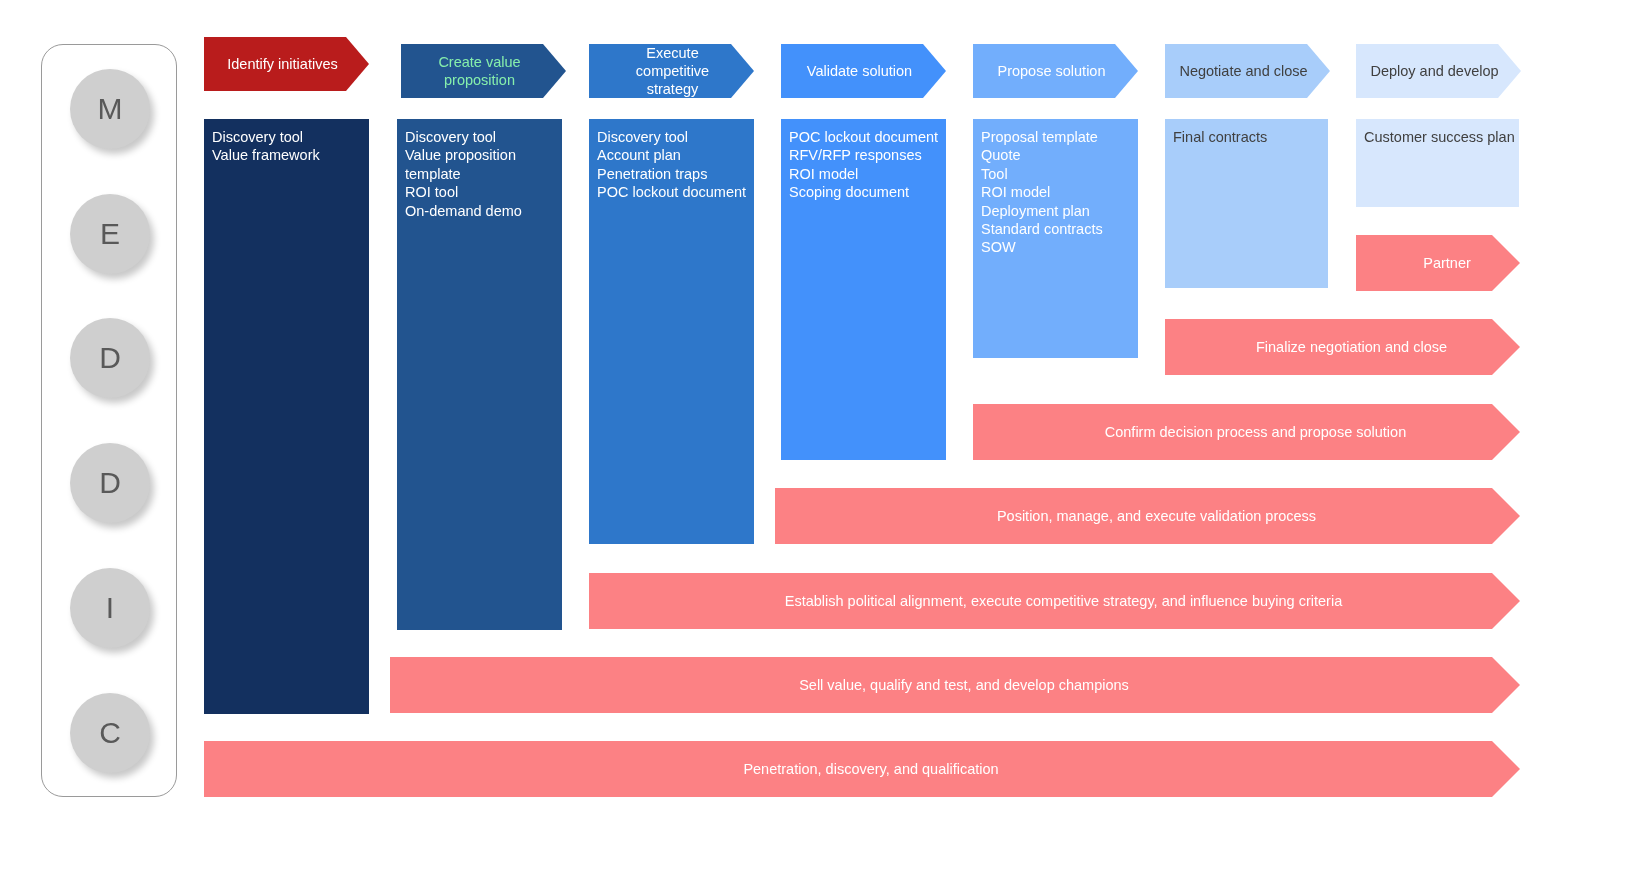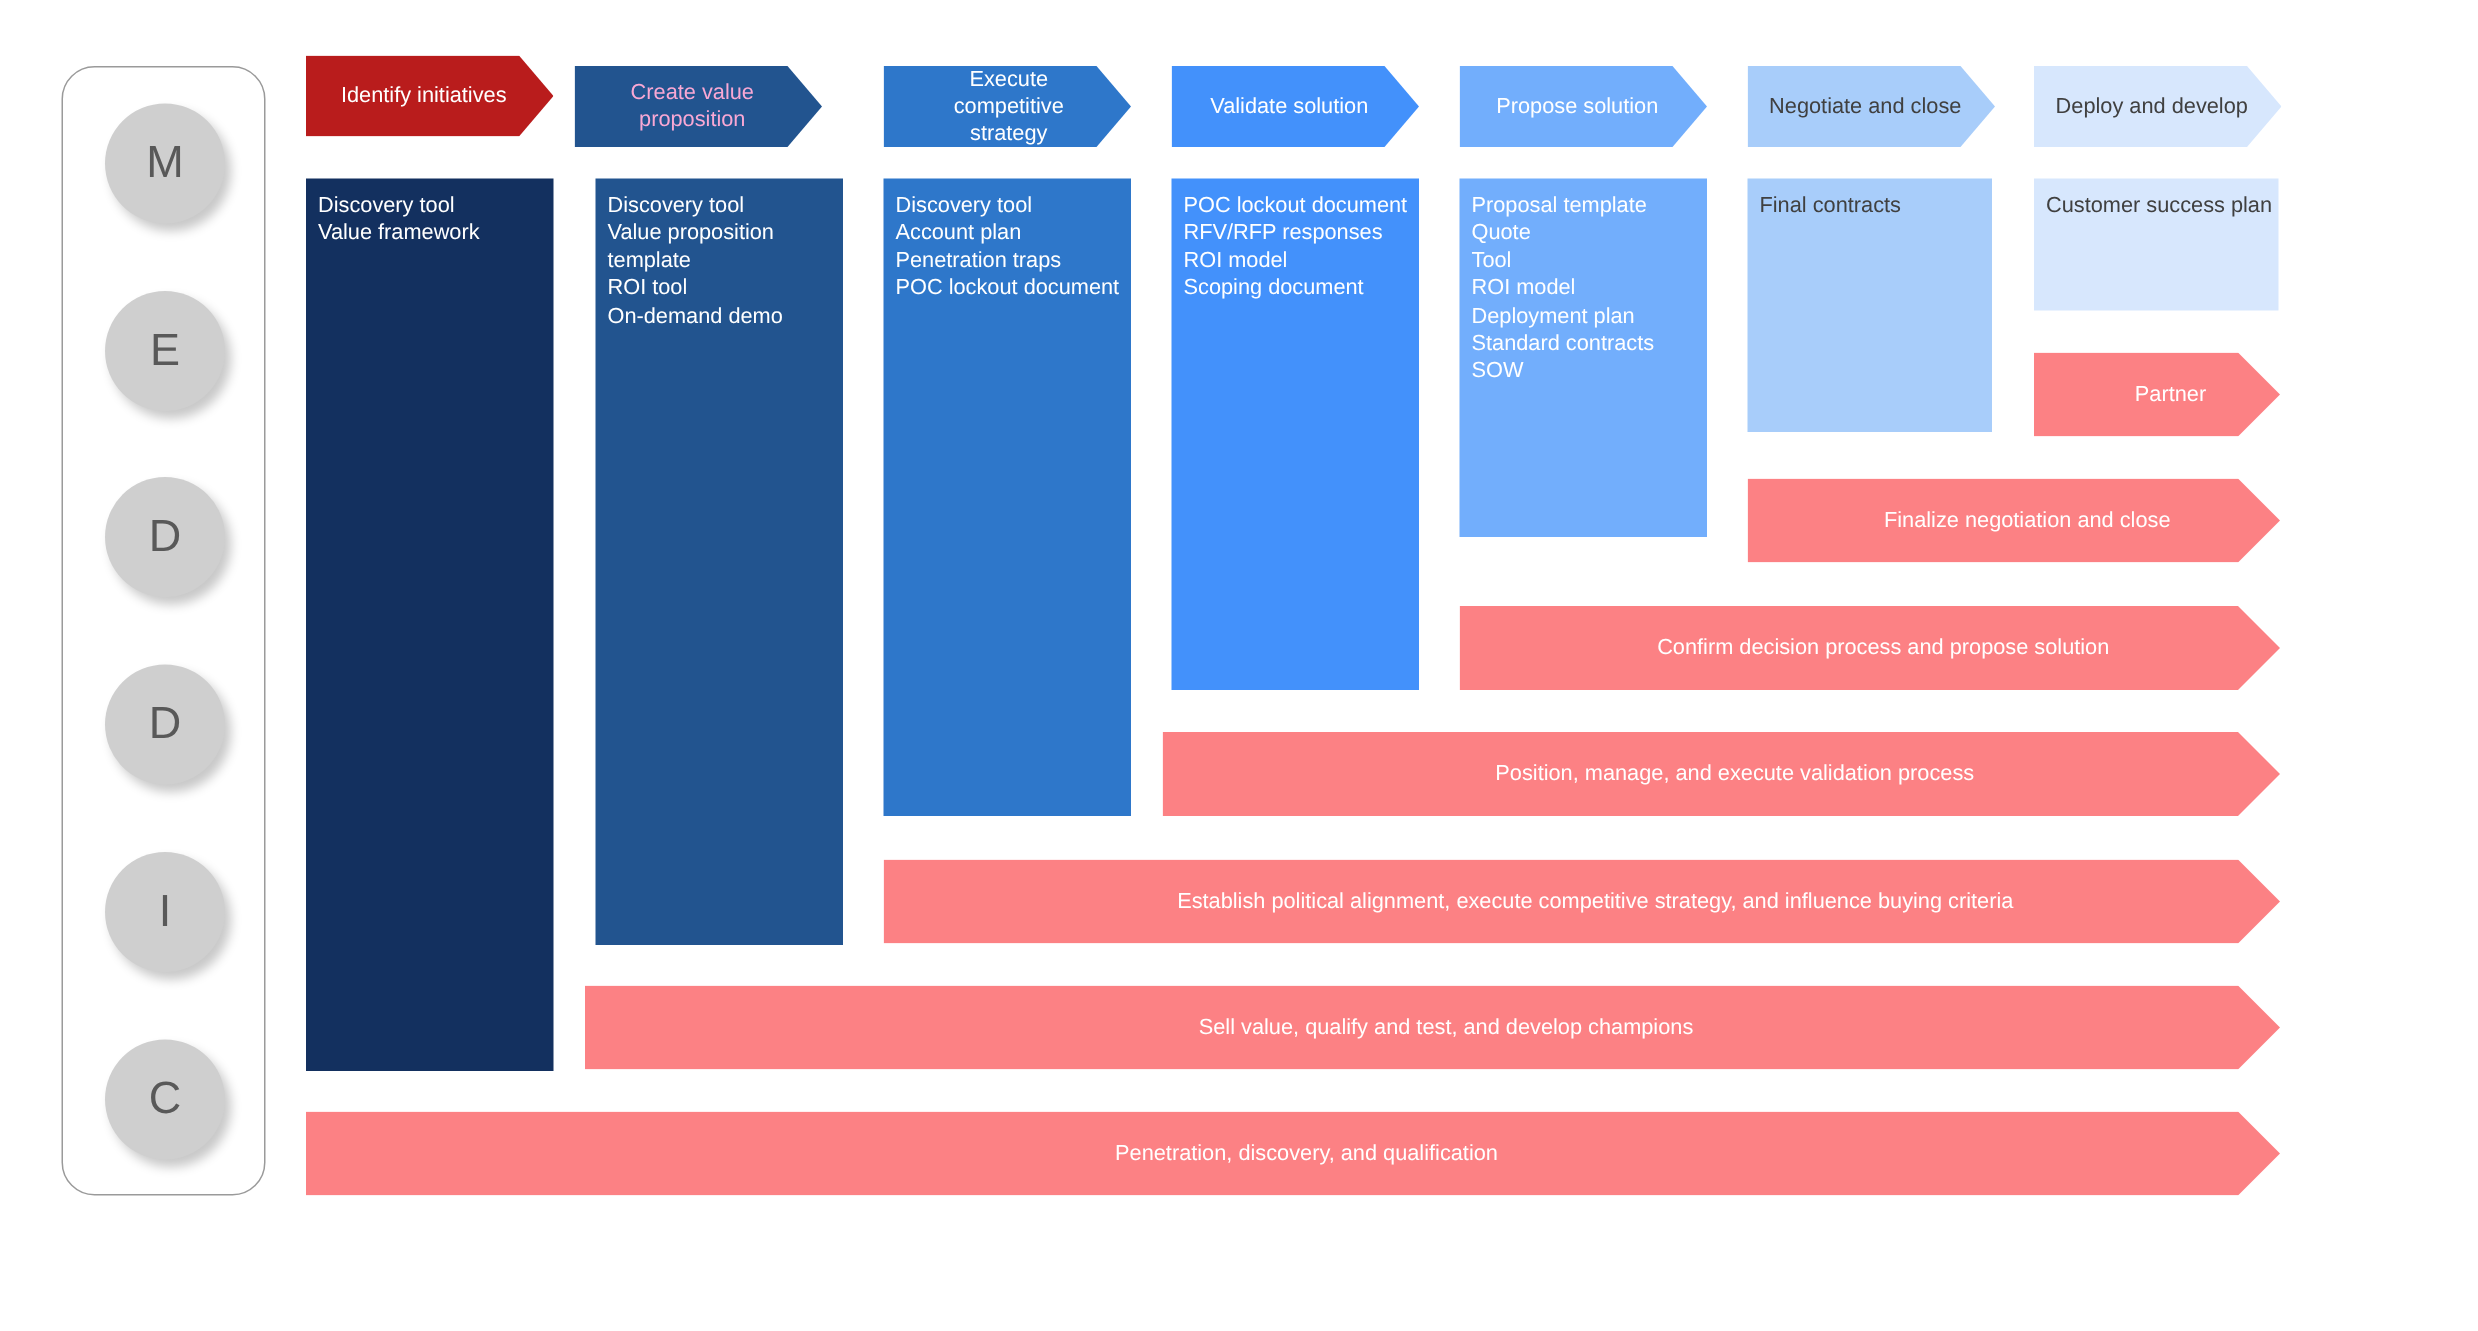--- a/index.html
+++ b/index.html
@@ -118,21 +118,21 @@
 
   <div class="stage-header" style="left:204px; top:37px; width:165px; background:#b91c1c; color:#ffffff;
               clip-path: polygon(0 0, 142px 0, 165px 27px, 142px 54px, 0 54px);">
     <span class="hdr-label">Identify initiatives</span>
   </div>
   <div class="stage-panel" style="left:204px; top:119px; width:165px; height:595px; background:#13305f; color:#ffffff;">
     <span class="panel-item">Discovery tool</span>
     <span class="panel-item">Value framework</span>
   </div>
 
-  <div class="stage-header" style="left:383px; top:44px; width:165px; background:#22548f; color:#f9a8d4;
+  <div class="stage-header" style="left:401px; top:44px; width:165px; background:#22548f; color:#86efac;
               clip-path: polygon(0 0, 142px 0, 165px 27px, 142px 54px, 0 54px);">
     <span class="hdr-label">Create value proposition</span>
   </div>
   <div class="stage-panel" style="left:397px; top:119px; width:165px; height:511px; background:#22548f; color:#ffffff;">
     <span class="panel-item">Discovery tool</span>
     <span class="panel-item">Value proposition</span>
     <span class="panel-item">template</span>
     <span class="panel-item">ROI tool</span>
     <span class="panel-item">On-demand demo</span>
   </div>

